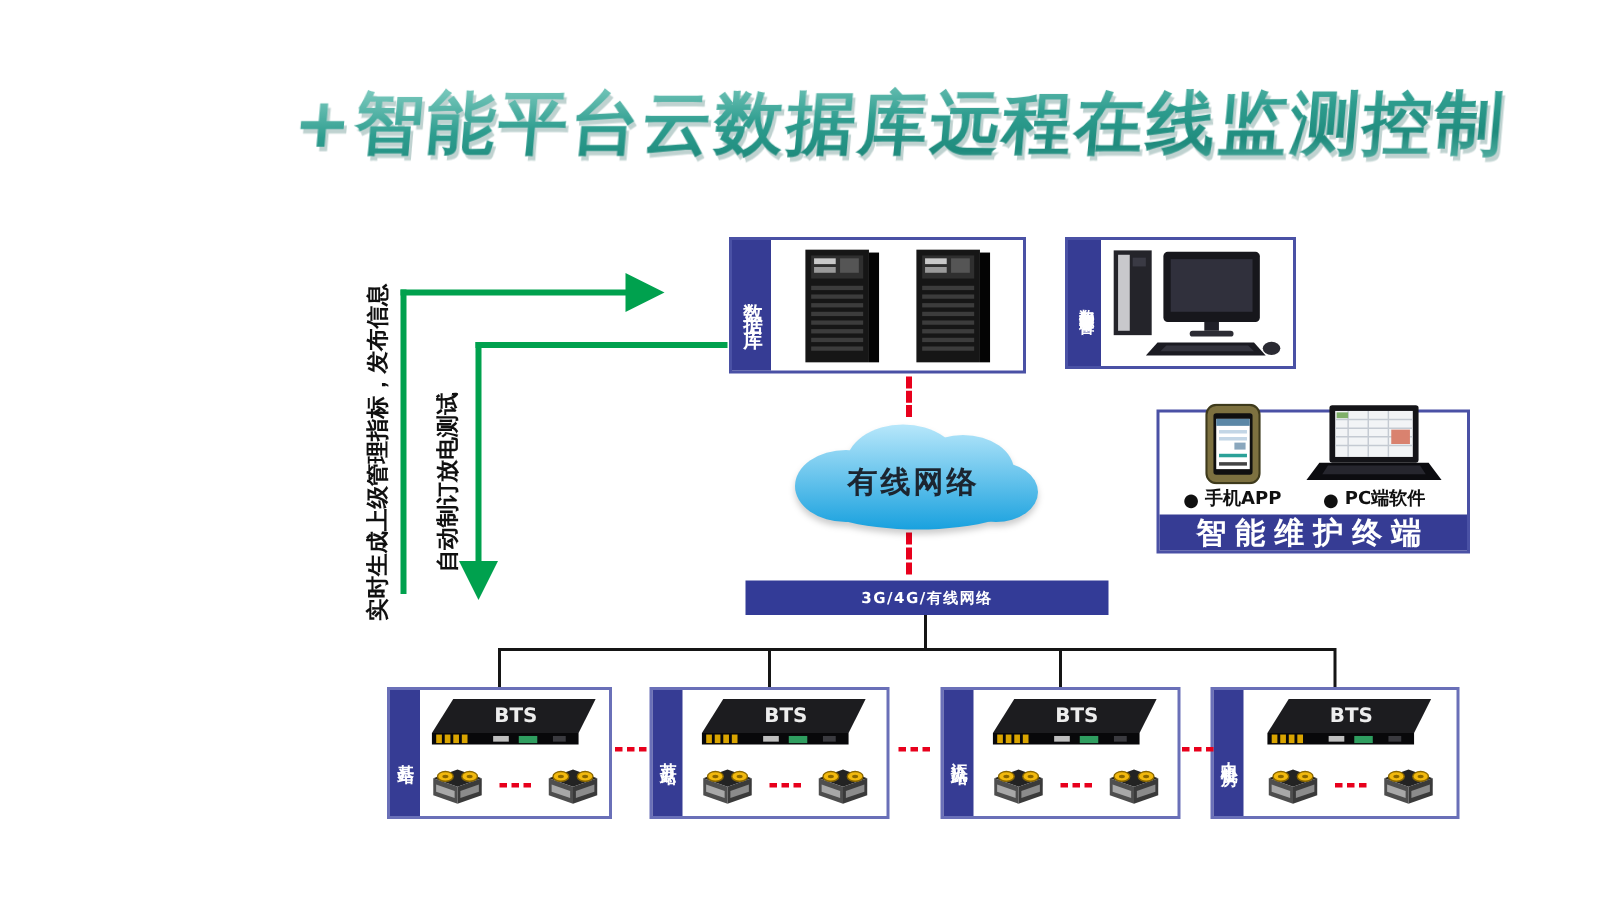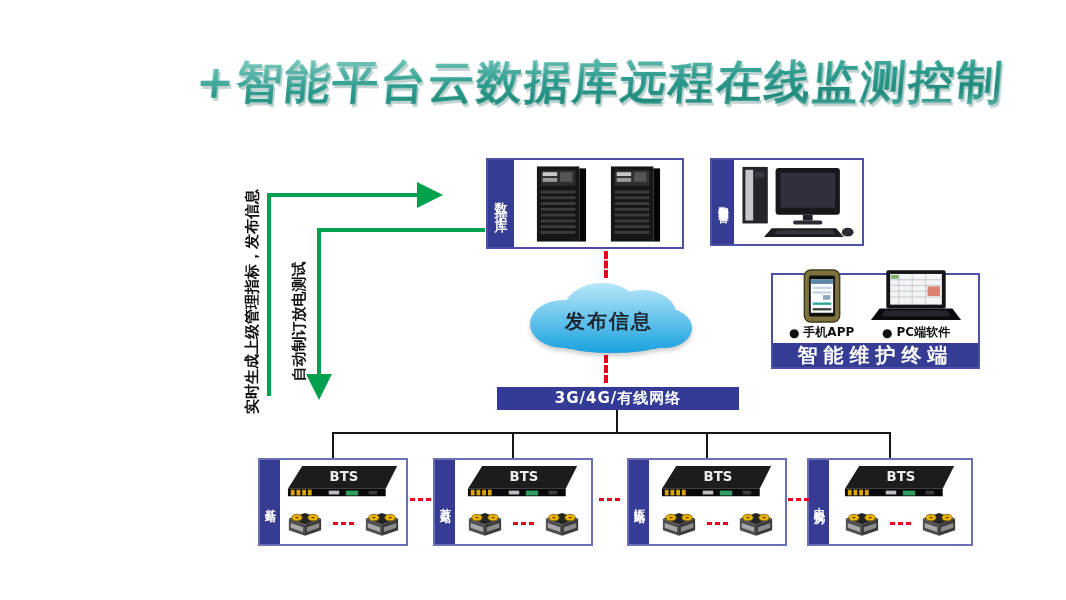--- a/index.html
+++ b/index.html
@@ -33,21 +33,21 @@
   .vtext-sm { font-size:10px; letter-spacing:1px; }
   .vtext-md { font-size:11px; letter-spacing:2px; }
 
   .db-servers { margin-left:26px; height:100%; display:flex; align-items:center; justify-content:space-evenly; }
   .mgmt-body  { margin-left:22px; height:100%; display:flex; align-items:center; justify-content:center; }
 
   
   .cloud-label { position:absolute; left:0; right:0; top:30px; text-align:center; font-size:20px; font-weight:bold; color:#1c2530; letter-spacing:2px; }
 
   
-  .netbar { background:#333b97; color:#fff; display:flex; align-items:center; justify-content:center; font-weight:bold; font-size:15px; letter-spacing:1px; }
+  .netbar { background:#333b97; color:#fff; display:flex; align-items:center; justify-content:center; font-weight:bold; font-size:10px; letter-spacing:1px; }
 
   
   .terminal-content { position:absolute; top:0; left:0; right:0; bottom:24px; display:flex; justify-content:space-evenly; align-items:flex-end; padding-bottom:2px; }
   .terminal-item { display:flex; flex-direction:column; align-items:center; gap:1px; }
   .term-label { display:flex; gap:4px; align-items:center; font-size:12px; font-weight:bold; color:#101010; }
   .terminal-caption { position:absolute; left:0; right:0; bottom:0; height:24px; background:#363c94; color:#fff; font-weight:bold; font-size:20px; letter-spacing:6px; display:flex; align-items:center; justify-content:center; }
 
   
   .station { background:#fff; border:2px solid #6a70b8; height:88px; }
   .station-content { margin-left:20px; height:100%; display:flex; flex-direction:column; align-items:center; justify-content:space-between; padding:5px 2px 7px; }
@@ -149,21 +149,21 @@
         </linearGradient>
       </defs>
       <g fill="url(#cg)">
         <ellipse cx="42" cy="46" rx="34" ry="24"></ellipse>
         <ellipse cx="80" cy="32" rx="38" ry="27"></ellipse>
         <ellipse cx="120" cy="36" rx="34" ry="24"></ellipse>
         <ellipse cx="142" cy="50" rx="28" ry="20"></ellipse>
         <ellipse cx="90" cy="54" rx="72" ry="21"></ellipse>
       </g>
     </svg>
-    <div class="cloud-label">发布信息</div>
+    <div class="cloud-label">有线网络</div>
   </div>
 
   <div class="abs panel" style="left:771px;top:273px;width:209px;height:96px">
     <div class="terminal-content">
       <div class="terminal-item">
         <svg width="46" height="54" viewBox="0 0 46 58">
           <rect x="4" y="1" width="38" height="56" rx="7" fill="#7d7140" stroke="#3e3a1c" stroke-width="1.5"></rect>
           <rect x="9" y="7" width="28" height="44" rx="2" fill="#101010"></rect>
           <rect x="11" y="11" width="24" height="36" fill="#ffffff"></rect>
           <rect x="11" y="11" width="24" height="5" fill="#5b87a6"></rect>

